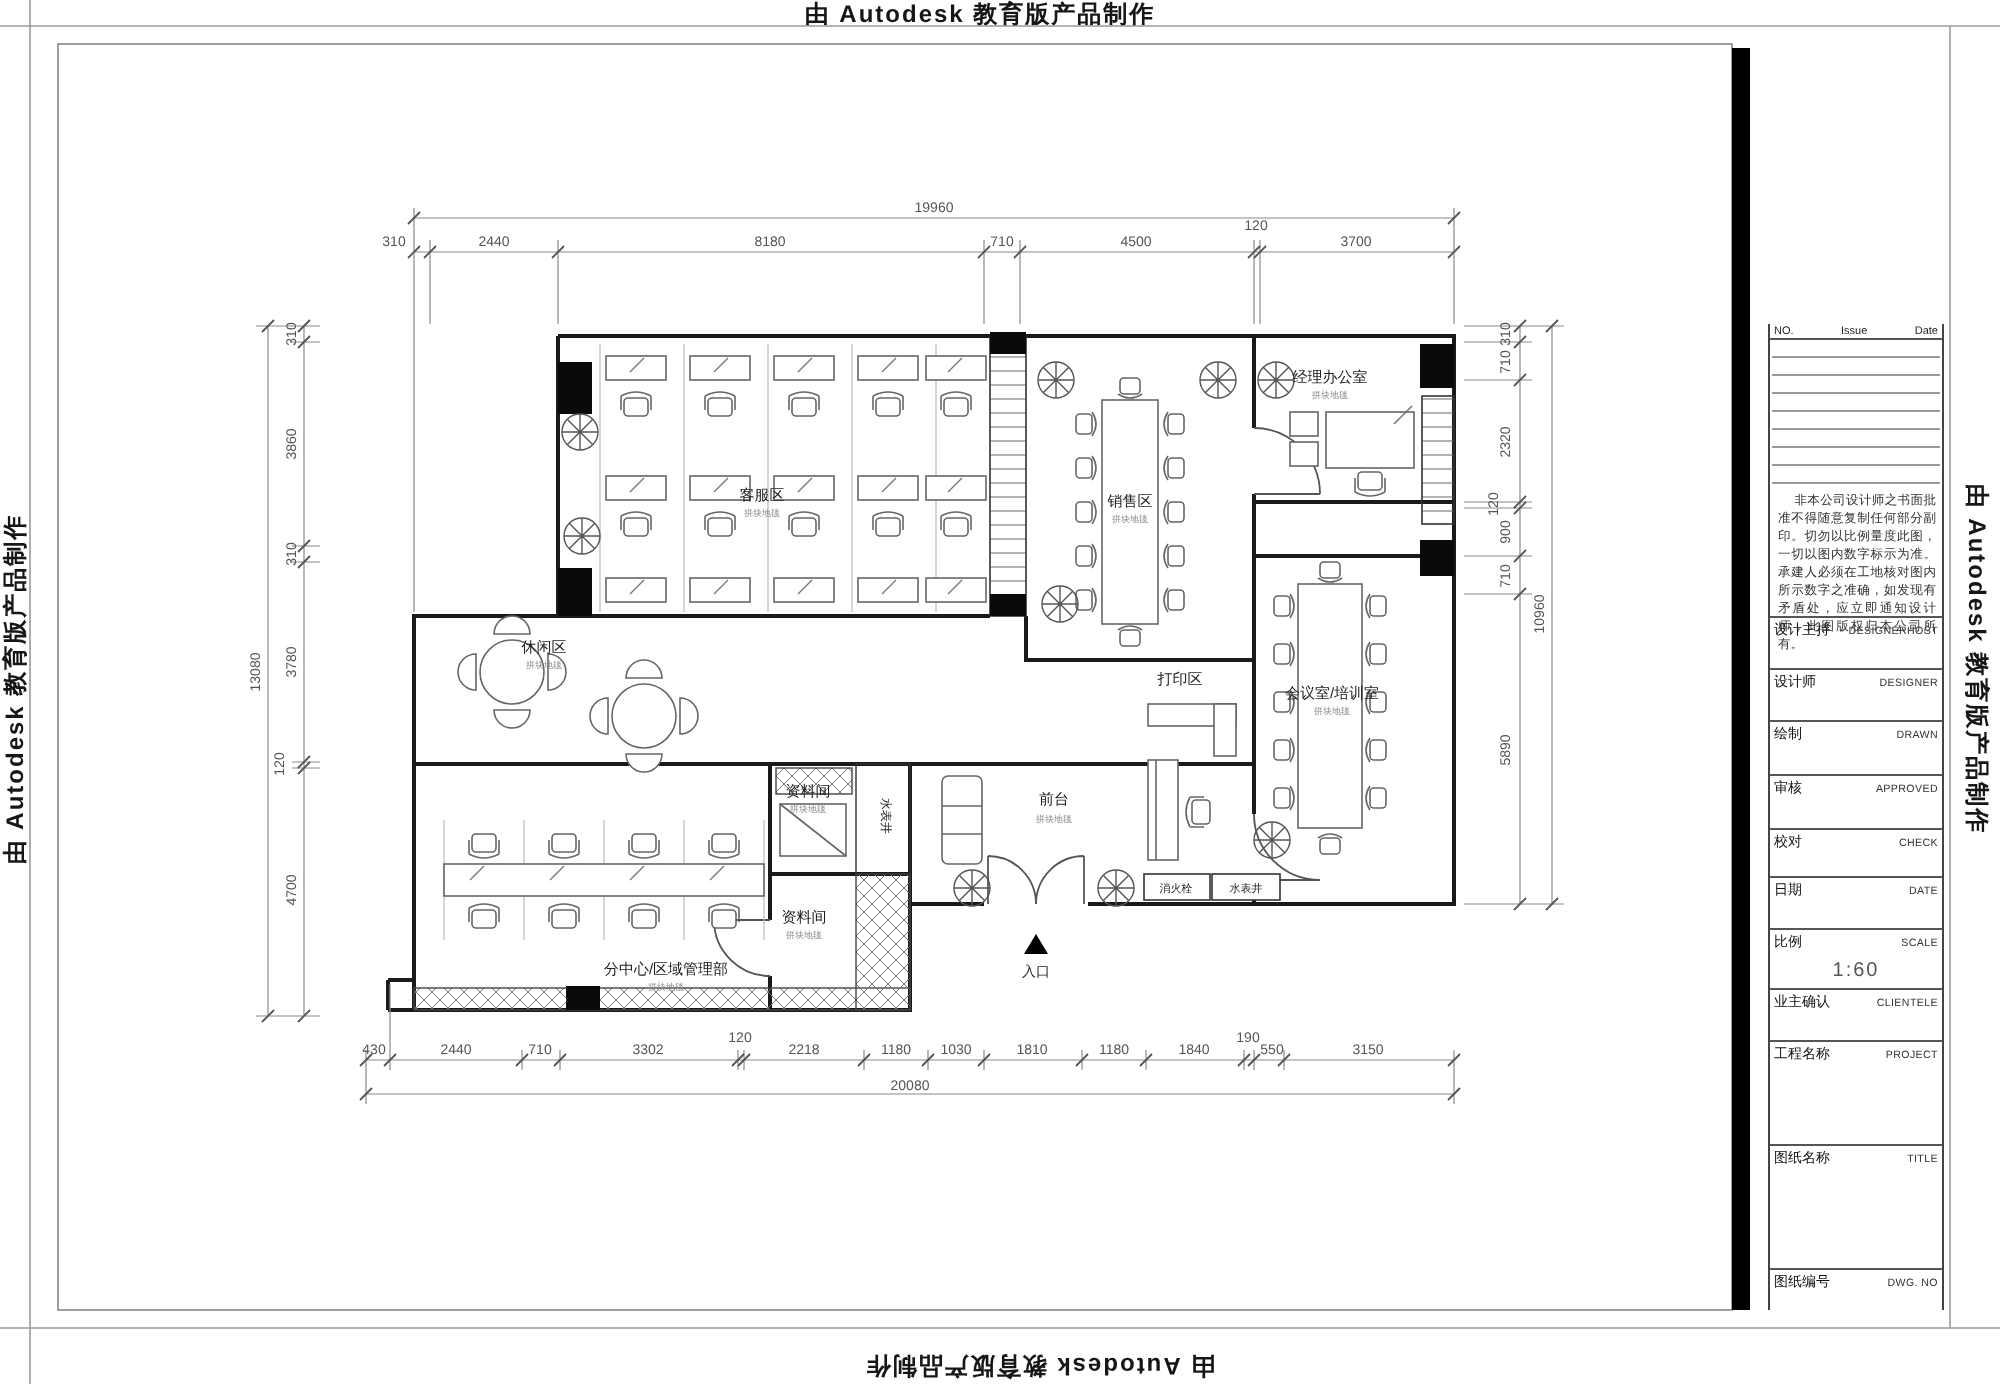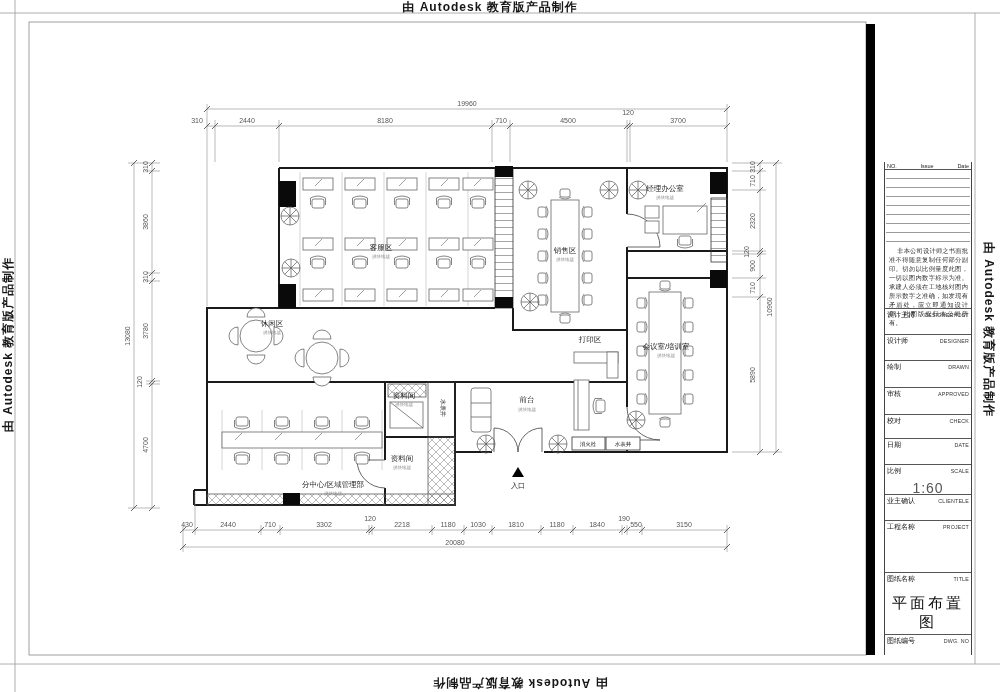--- a/index.html
+++ b/index.html
@@ -21,21 +21,21 @@
   
   .tb{position:absolute;left:884px;top:162px;width:86px;height:493px;border-left:1px solid #444;border-right:1px solid #444;background:#fff;}
   .tb-revhead{display:flex;justify-content:space-between;font-size:5.5px;color:#222;padding:1px 2px 0 2px;border-bottom:1px solid #555;}
   .rl{height:8px;border-bottom:0.5px solid #9a9a9a;margin:0 1px;}
   .tb-note{font-size:6.3px;line-height:1.42;color:#333;padding:5px 3px 3px 4px;text-indent:1.3em;height:58px;text-align:justify;}
   .tb-row{border-top:1px solid #555;padding:1px 2px 0 2px;box-sizing:border-box;}
   .tb-lab{display:flex;justify-content:space-between;align-items:baseline;}
   .tb-lab .cn{font-size:7px;color:#111;}
   .tb-lab .en{font-size:5.3px;color:#333;letter-spacing:0.2px;}
   .h26{height:26px}.h27{height:27px}.h24{height:24px}.h30{height:30px}.h52{height:52px}.h62{height:62px}
-  .tb-scale-val{text-align:center;font-size:14px;color:#555;margin-top:4px;letter-spacing:1px;}
+  .tb-scale-val{text-align:center;font-size:10px;color:#555;margin-top:4px;letter-spacing:1px;}
   .tb-title-val{text-align:center;font-size:15px;letter-spacing:3px;color:#0c0c0c;margin-top:10px;font-family:"Liberation Serif",serif;}
 </style>
 </head>
 <body>
 
 <div class="sheet">
 
   <div class="wm wm-top">由 Autodesk 教育版产品制作</div>
   <div class="wm wm-bottom">由 Autodesk 教育版产品制作</div>
   <div class="wm-left wm">
@@ -405,21 +405,20 @@
       <div class="tb-lab">
           <span class="cn">工程名称</span>
           <span class="en">PROJECT</span>
         </div>
     </div>
     <div class="tb-row h62">
       <div class="tb-lab">
           <span class="cn">图纸名称</span>
           <span class="en">TITLE</span>
         </div>
-      <div class="tb-title-val">平面布置图</div>
     </div>
     <div class="tb-row h27">
       <div class="tb-lab">
           <span class="cn">图纸编号</span>
           <span class="en">DWG. NO</span>
         </div>
     </div>
   </div>
 
 </div>

